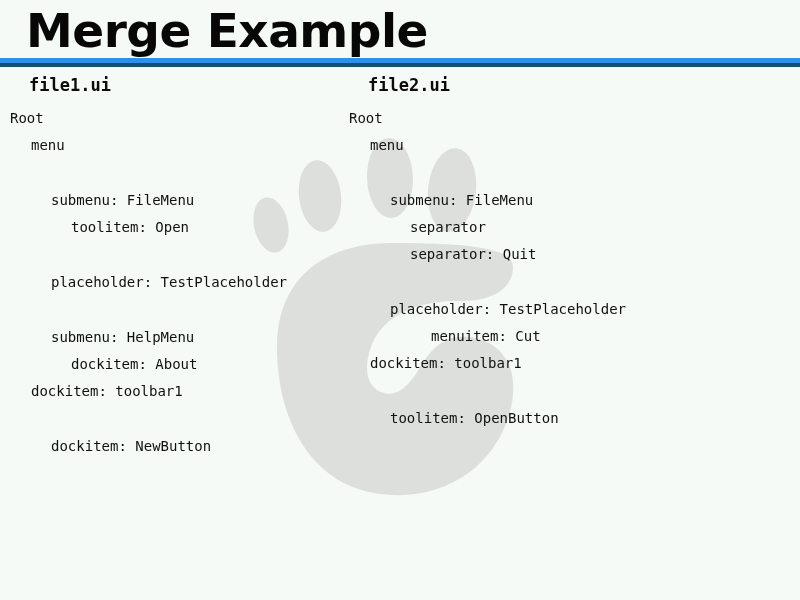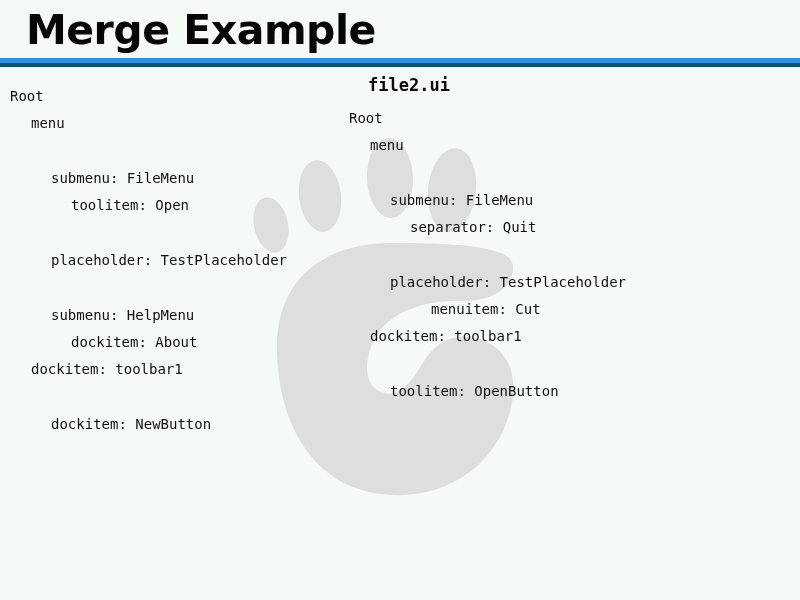--- a/index.html
+++ b/index.html
@@ -35,21 +35,21 @@
     pointer-events: none;
   }
 
   
   #header-title {
     position: absolute;
     left: 26px;
     top: 4px;
     font-family: "DejaVu Sans", sans-serif;
     font-weight: bold;
-    font-size: 41px;
+    font-size: 47px;
     line-height: 53px;
     letter-spacing: -0.5px;
     color: #070707;
     white-space: nowrap;
     z-index: 3;
   }
   #rule-light {
     position: absolute;
     left: 0;
     top: 58px;
@@ -130,39 +130,41 @@
                C 493 302, 513 288, 513 267
                C 513 250, 480 243, 393 243 Z"></path>
     </g>
   </svg>
 
   <div id="header-title">Merge Example</div>
   <div id="rule-light" style="background: rgb(47, 144, 232);"></div>
   <div id="rule-dark" style="background: rgb(20, 80, 111);"></div>
 
   <div class="column" id="column-left">
+    <div class="col-heading">file1.ui</div>
     <div class="tree" id="tree-left">
         <div class="tree-row lvl0">Root</div>
         <div class="tree-row lvl1">menu</div>
         <div class="tree-row lvl2">submenu: FileMenu</div>
         <div class="tree-row lvl3">toolitem: Open</div>
         <div class="tree-row lvl2">placeholder: TestPlaceholder</div>
         <div class="tree-row lvl2">submenu: HelpMenu</div>
         <div class="tree-row lvl3">dockitem: About</div>
         <div class="tree-row lvl1">dockitem: toolbar1</div>
         <div class="tree-row lvl2">dockitem: NewButton</div>
       </div>
   </div>
 
   <div class="column" id="column-right">
     <div class="col-heading">file2.ui</div>
     <div class="tree" id="tree-right">
         <div class="tree-row lvl0">Root</div>
         <div class="tree-row lvl1">menu</div>
         <div class="tree-row lvl2">submenu: FileMenu</div>
+        <div class="tree-row lvl3">separator</div>
         <div class="tree-row lvl3">separator: Quit</div>
         <div class="tree-row lvl2">placeholder: TestPlaceholder</div>
         <div class="tree-row lvl4">menuitem: Cut</div>
         <div class="tree-row lvl1">dockitem: toolbar1</div>
         <div class="tree-row lvl2">toolitem: OpenButton</div>
       </div>
   </div>
 
 </div>
 

